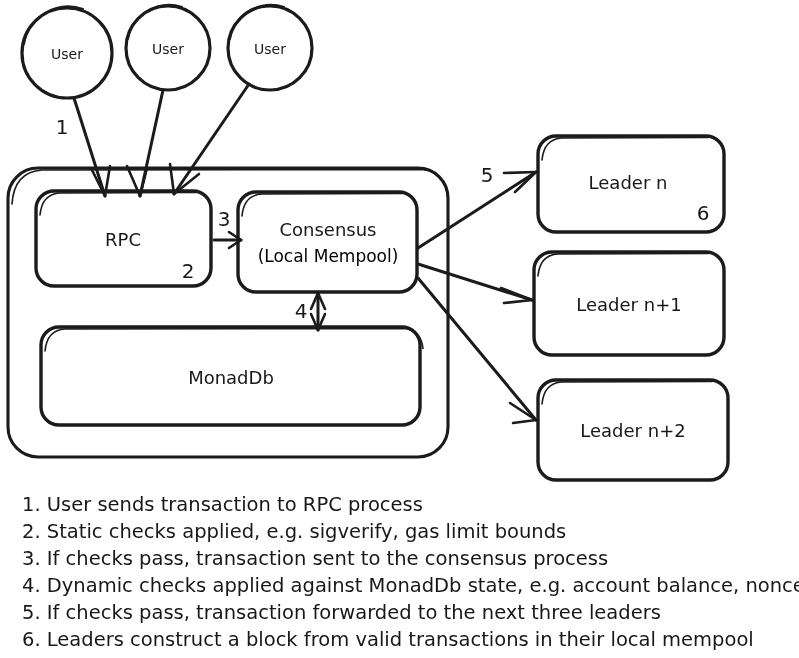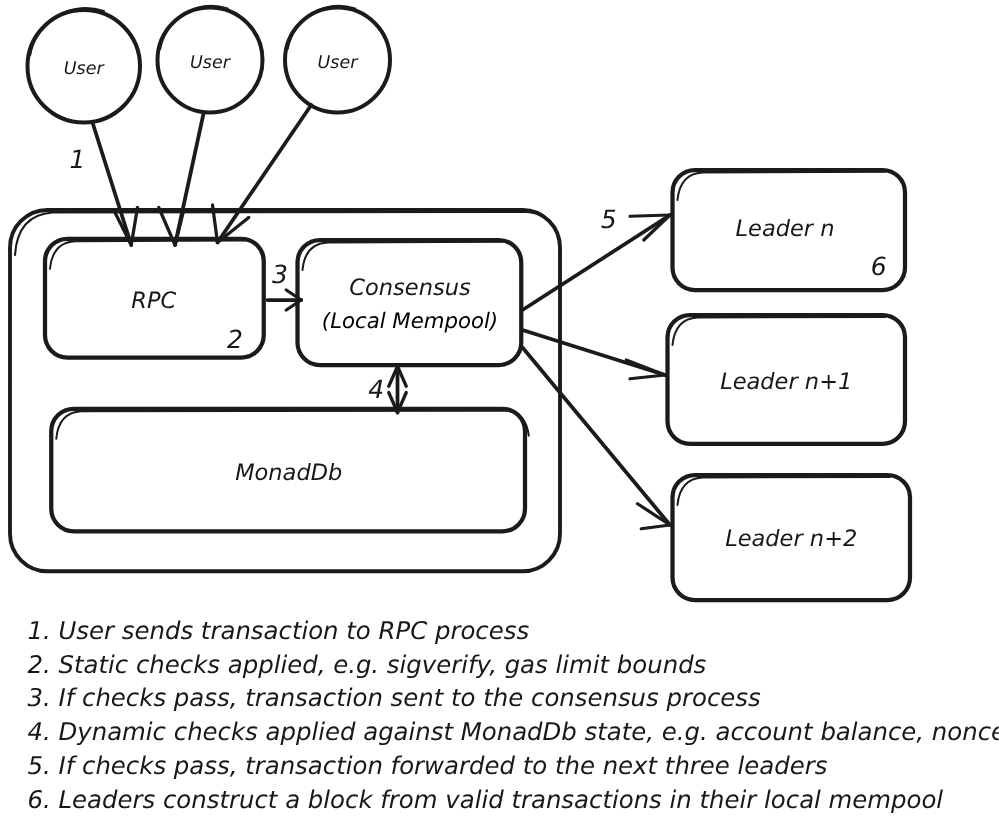--- a/index.html
+++ b/index.html
@@ -13,21 +13,20 @@
     position: relative;
     overflow: hidden;
     font-family: "DejaVu Sans", sans-serif;
   }
   #diagram-root {
     position: absolute;
     left: 0;
     top: 0;
     width: 799px;
     height: 658px;
-    font-style: italic;
   }
   svg.stage {
     display: block;
     width: 799px;
     height: 658px;
   }
   .sketch-stroke {
     fill: none;
     stroke: #1b1b1b;
     stroke-linecap: round;

